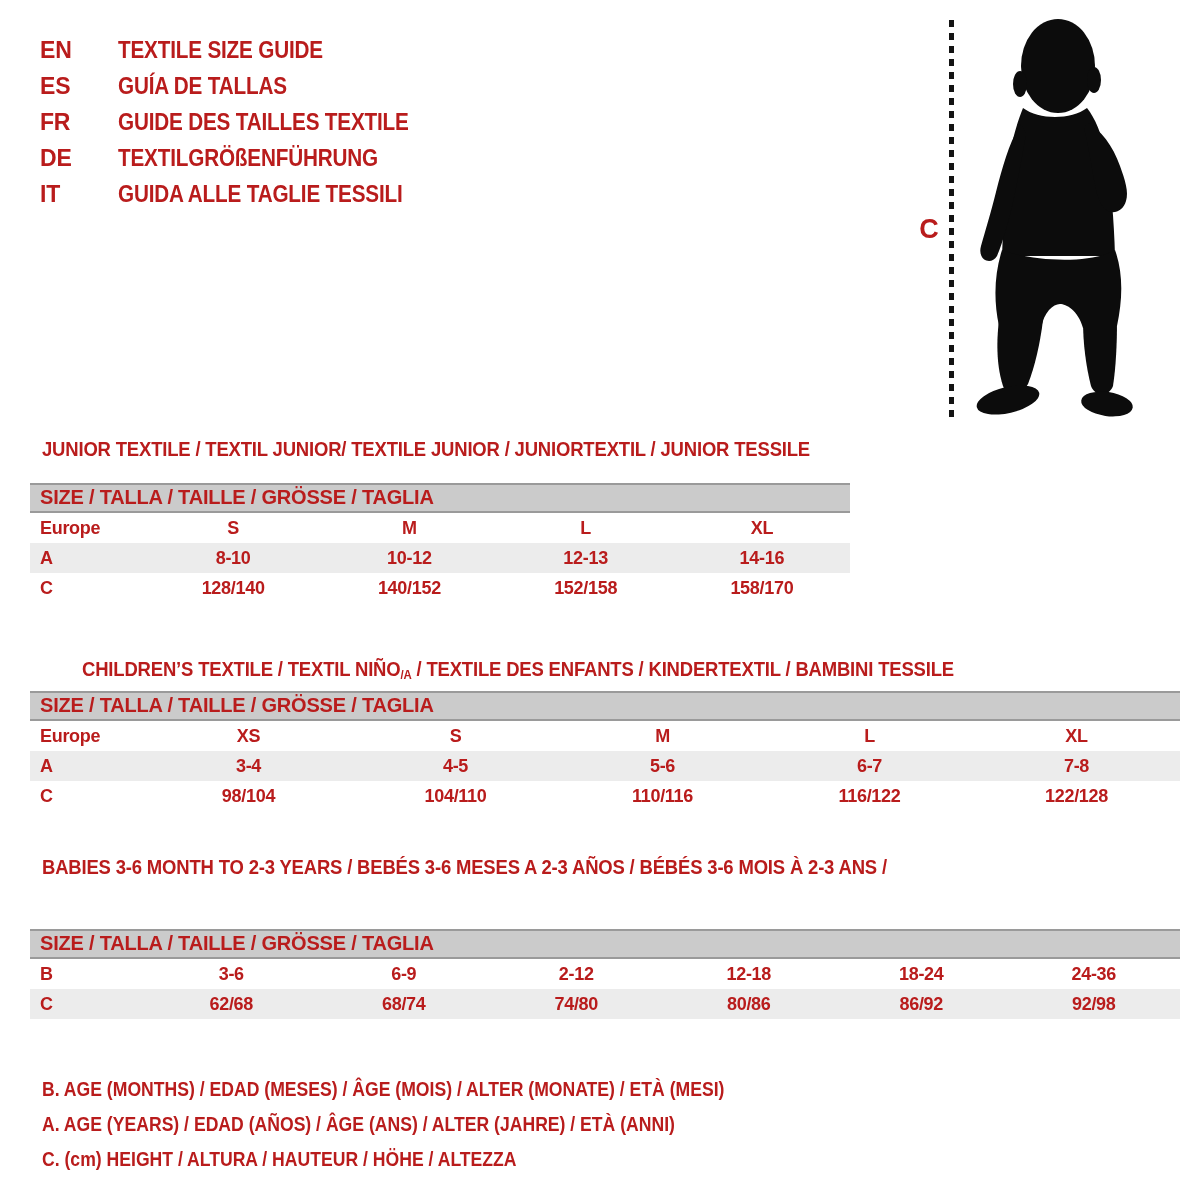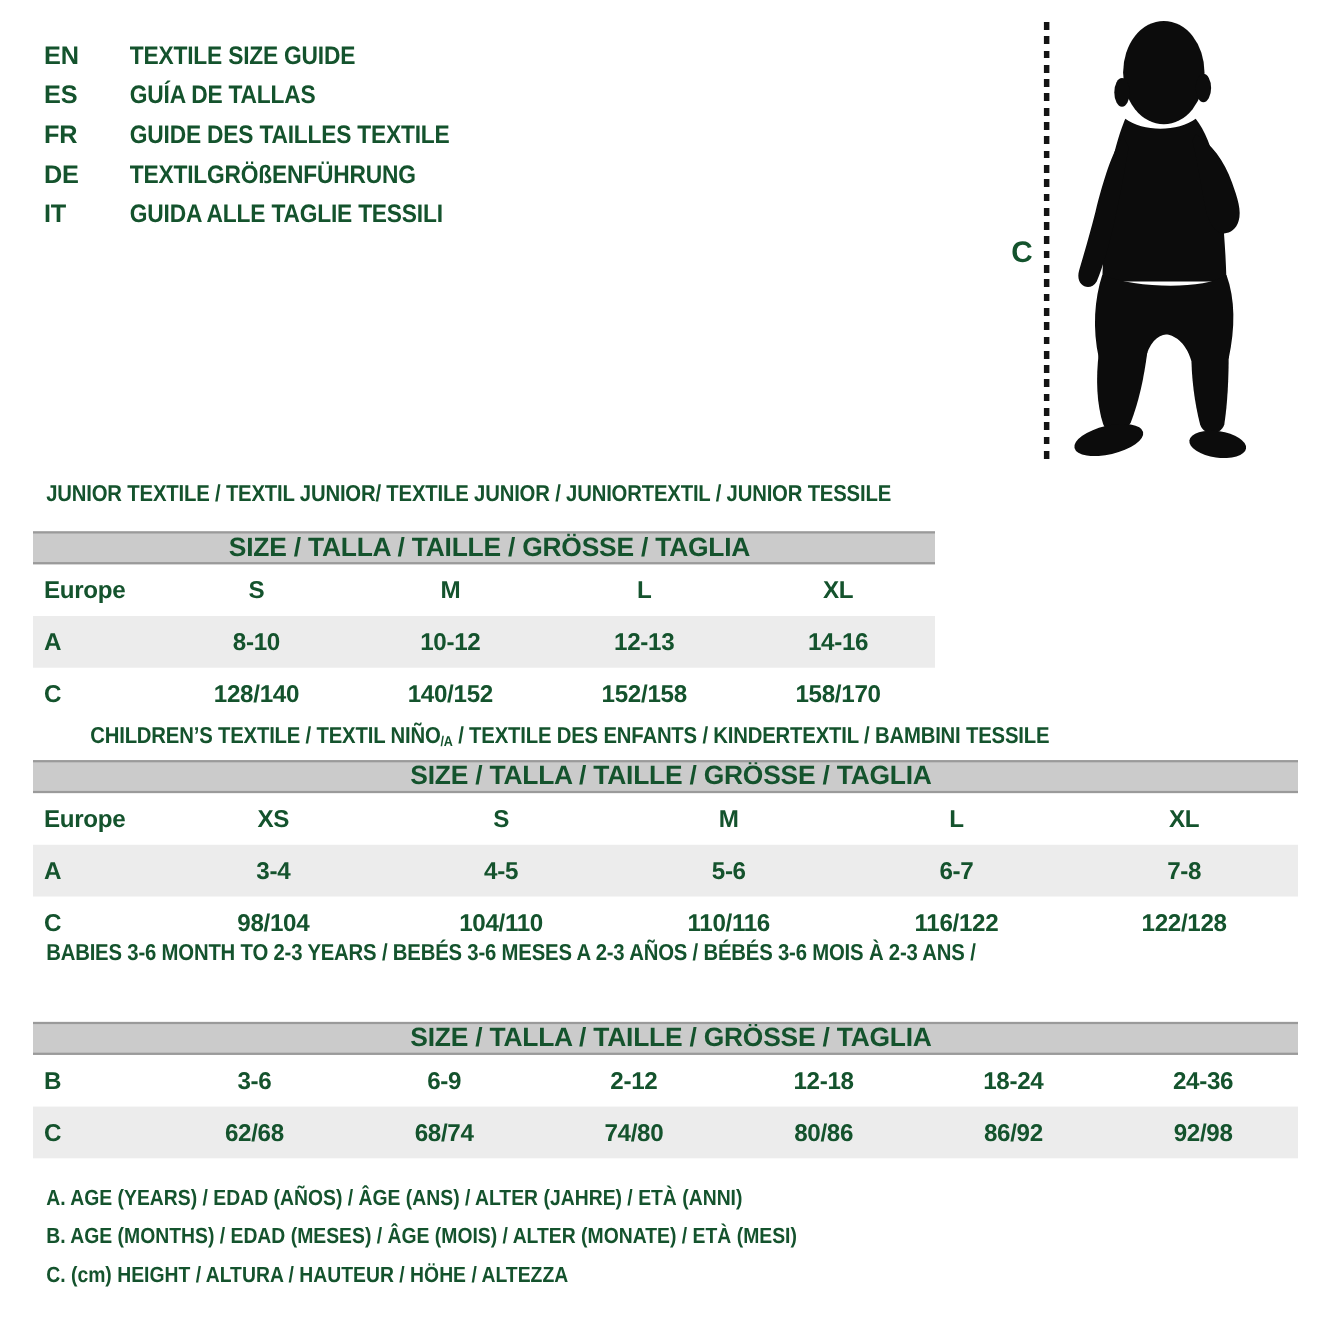--- a/index.html
+++ b/index.html
@@ -3,21 +3,21 @@
 <meta charset="utf-8">
 <style>
   html, body { margin: 0; padding: 0; background: #ffffff; }
   .page {
     position: relative;
     width: 1200px;
     height: 1200px;
     background: #ffffff;
     font-family: "Liberation Sans", sans-serif;
     font-weight: 700;
-    color: #14532d;
+    color: #b91c1c;
     overflow: hidden;
   }
   .abs { position: absolute; }
 
   
   .condx  { display: inline-block; transform: scaleX(0.88); transform-origin: 0 50%; white-space: nowrap; }
   .condx9 { display: inline-block; transform: scaleX(0.90); transform-origin: 0 50%; white-space: nowrap; }
 
   
   .lang-block { left: 40px; top: 32px; }
@@ -35,25 +35,25 @@
   .title-line { font-size: 21px; letter-spacing: -0.2px; white-space: nowrap; }
   .sub-a { font-size: 13px; position: relative; top: 3px; }
 
   
   .size-table { background: #ffffff; }
   .size-bar {
     height: 30px; box-sizing: border-box;
     background: #cbcbcb;
     border-top: 2px solid #9a9a9a;
     border-bottom: 2px solid #9a9a9a;
-    font-size: 24px; line-height: 25px;
+    font-size: 20px; line-height: 25px;
     padding-left: 10px; letter-spacing: -0.2px;
-    white-space: nowrap; overflow: hidden; text-align: center;
+    white-space: nowrap; overflow: hidden;
   }
-  .trow { display: flex; height: 47px; align-items: center; font-size: 22px; letter-spacing: -0.3px; }
+  .trow { display: flex; height: 30px; align-items: center; font-size: 18px; letter-spacing: -0.3px; }
   .trow.shade { background: #ececec; }
   .tlabel { width: 115px; padding-left: 10px; box-sizing: border-box; }
   .tcell  { flex: 1; text-align: center; }
 
   
   .notes { left: 42px; top: 1072px; }
   .note-line { font-size: 20px; line-height: 35px; white-space: nowrap; }
 </style>
 </head>
 <body>
@@ -184,23 +184,23 @@
       <span class="tcell">68/74</span>
       <span class="tcell">74/80</span>
       <span class="tcell">80/86</span>
       <span class="tcell">86/92</span>
       <span class="tcell">92/98</span>
     </div>
   </div>
 
   <div class="abs notes">
     <div class="note-line">
+      <span class="condx">B. AGE (MONTHS) / EDAD (MESES) / ÂGE (MOIS) / ALTER (MONATE) / ETÀ (MESI)</span>
+    </div>
+    <div class="note-line">
       <span class="condx">A. AGE (YEARS) / EDAD (AÑOS) / ÂGE (ANS) / ALTER (JAHRE) / ETÀ (ANNI)</span>
-    </div>
-    <div class="note-line">
-      <span class="condx">B. AGE (MONTHS) / EDAD (MESES) / ÂGE (MOIS) / ALTER (MONATE) / ETÀ (MESI)</span>
     </div>
     <div class="note-line">
       <span class="condx">C. (cm) HEIGHT / ALTURA / HAUTEUR / HÖHE / ALTEZZA</span>
     </div>
   </div>
 
 </div>
 
 </body></html>

